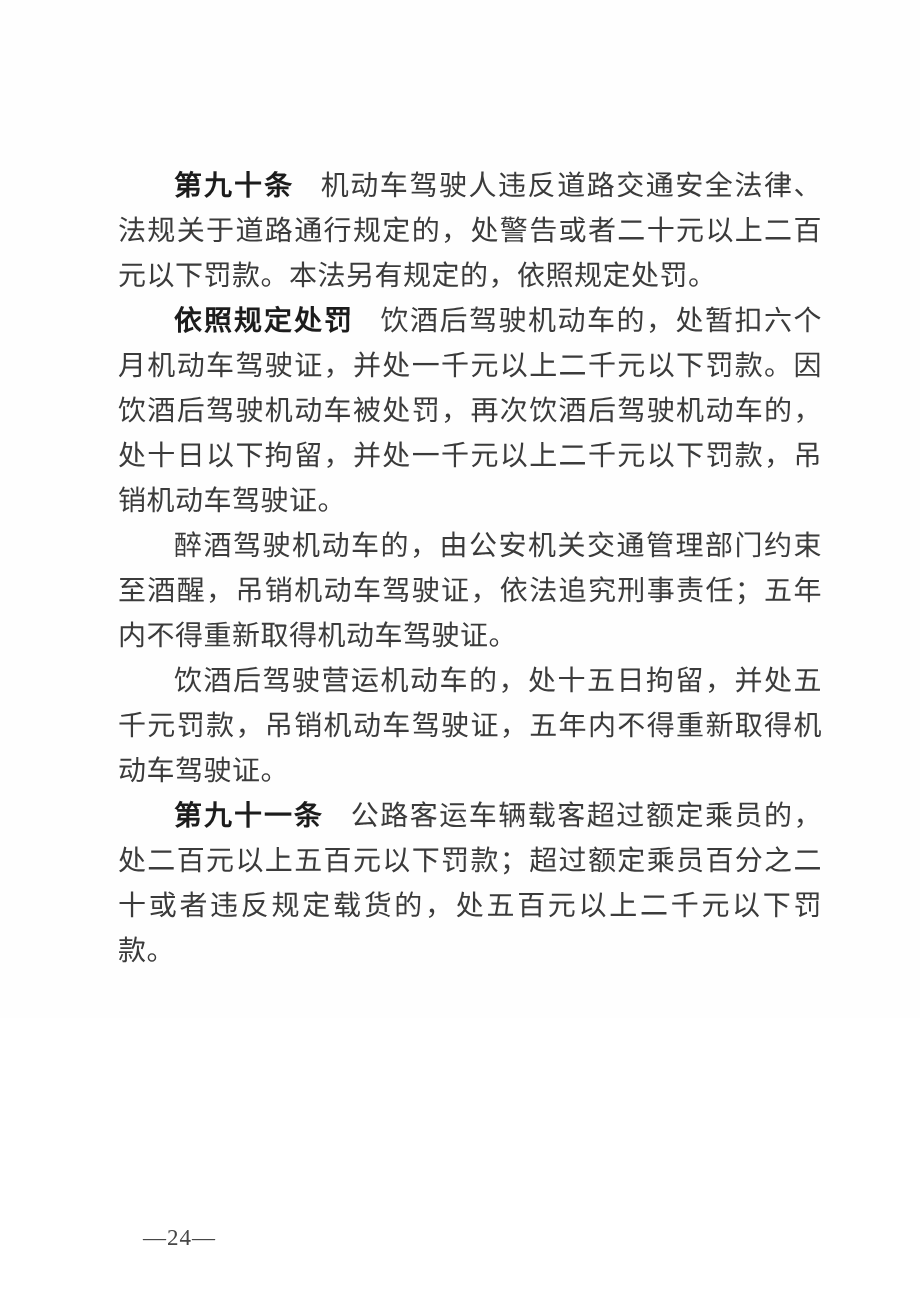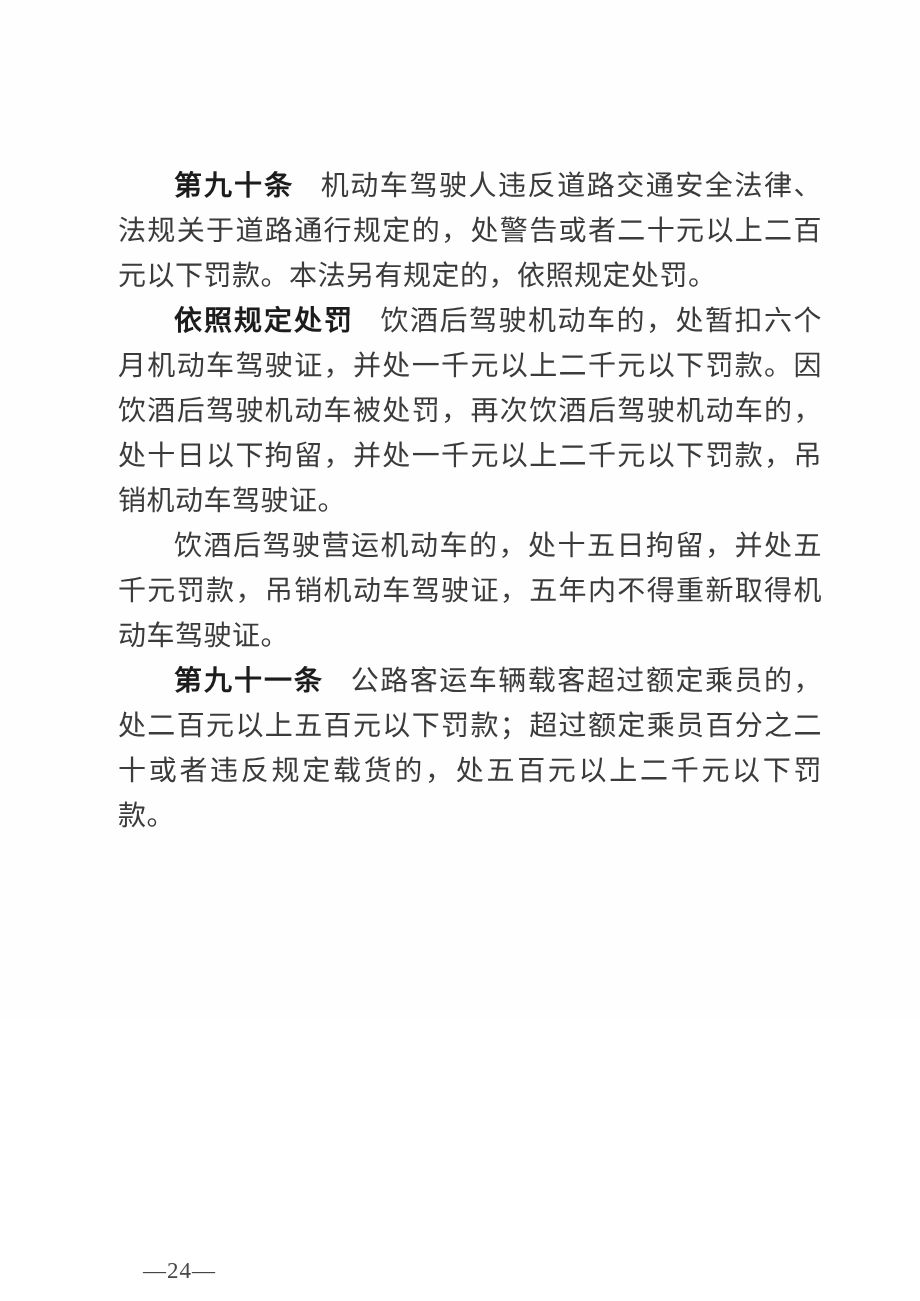--- a/index.html
+++ b/index.html
@@ -35,38 +35,39 @@
     font-family: "Liberation Sans", "DejaVu Sans", sans-serif;
     font-weight: 700;
     color: #1c1c1c;
     margin-right: 0.95em;
     letter-spacing: 1px;
   }
   .term:empty { display: none; margin-right: 0; }
   .page-footer {
     position: absolute;
     left: 143px;
-    top: 1256px;
+    top: 1223px;
     font-size: 23px;
     line-height: 30px;
     color: #474747;
     letter-spacing: 1px;
   }
 </style>
 </head>
 <body>
 
 <div class="page">
 
   <div class="content">
 
     <p class="para"><span class="term">第九十条</span><span>机动车驾驶人违反道路交通安全法律、法规关于道路通行规定的，处警告或者二十元以上二百元以下罚款。本法另有规定的，依照规定处罚。</span></p>
 
     <p class="para"><span class="term">依照规定处罚</span><span>饮酒后驾驶机动车的，处暂扣六个月机动车驾驶证，并处一千元以上二千元以下罚款。因饮酒后驾驶机动车被处罚，再次饮酒后驾驶机动车的，处十日以下拘留，并处一千元以上二千元以下罚款，吊销机动车驾驶证。</span></p>
 
+    <p class="para"><span>醉酒驾驶机动车的，由公安机关交通管理部门约束至酒醒，吊销机动车驾驶证，依法追究刑事责任；五年内不得重新取得机动车驾驶证。</span></p>
 
     <p class="para"><span>饮酒后驾驶营运机动车的，处十五日拘留，并处五千元罚款，吊销机动车驾驶证，五年内不得重新取得机动车驾驶证。</span></p>
 
 
 
     <p class="para"><span class="term">第九十一条</span><span>公路客运车辆载客超过额定乘员的，处二百元以上五百元以下罚款；超过额定乘员百分之二十或者违反规定载货的，处五百元以上二千元以下罚款。</span></p>
 
   </div>
 
   <div class="page-footer">—24—</div>

